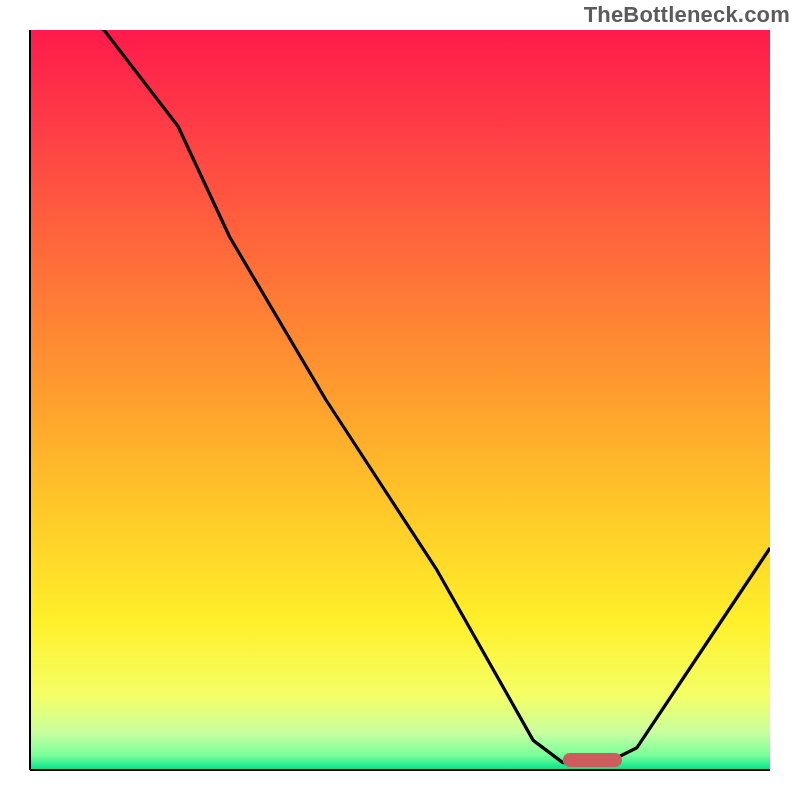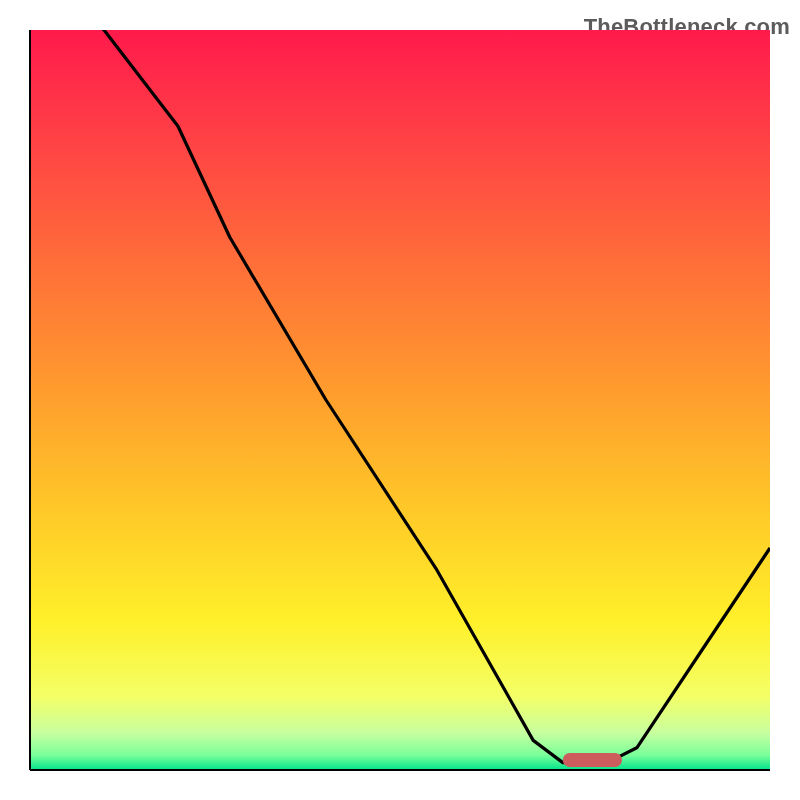--- a/index.html
+++ b/index.html
@@ -10,21 +10,21 @@
     background: #ffffff;
     overflow: hidden;
   }
   .canvas {
     position: relative;
     width: 800px;
     height: 800px;
   }
   .watermark {
     position: absolute;
-    top: 14px;
+    top: 2px;
     right: 10px;
     font-family: Arial, Helvetica, sans-serif;
     font-size: 22px;
     font-weight: 600;
     color: #5b5b5b;
     letter-spacing: 0.2px;
   }
   svg.chart {
     position: absolute;
     top: 0;

